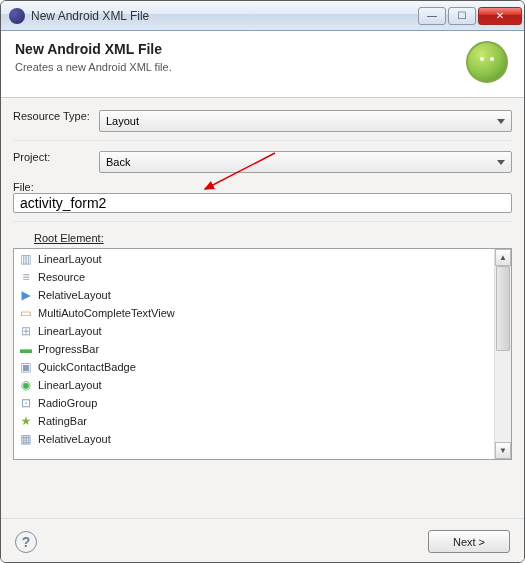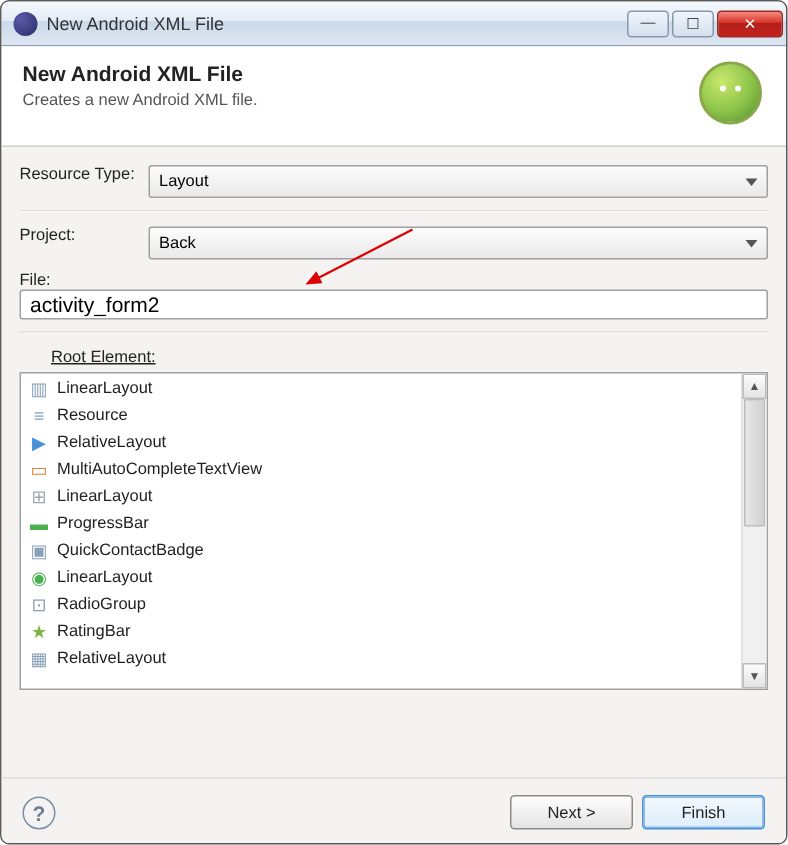--- a/index.html
+++ b/index.html
@@ -310,16 +310,15 @@
           </div>
       <div class="sb-btn">▼</div>
     </div>
   </div>
 
 </div>
 
 <div class="footer">
   <div class="help-icon">?</div>
   <div class="btn">Next &gt;</div>
-  <div class="btn default">Finish</div>
 </div>
 
 </div>
 
 </body></html>

